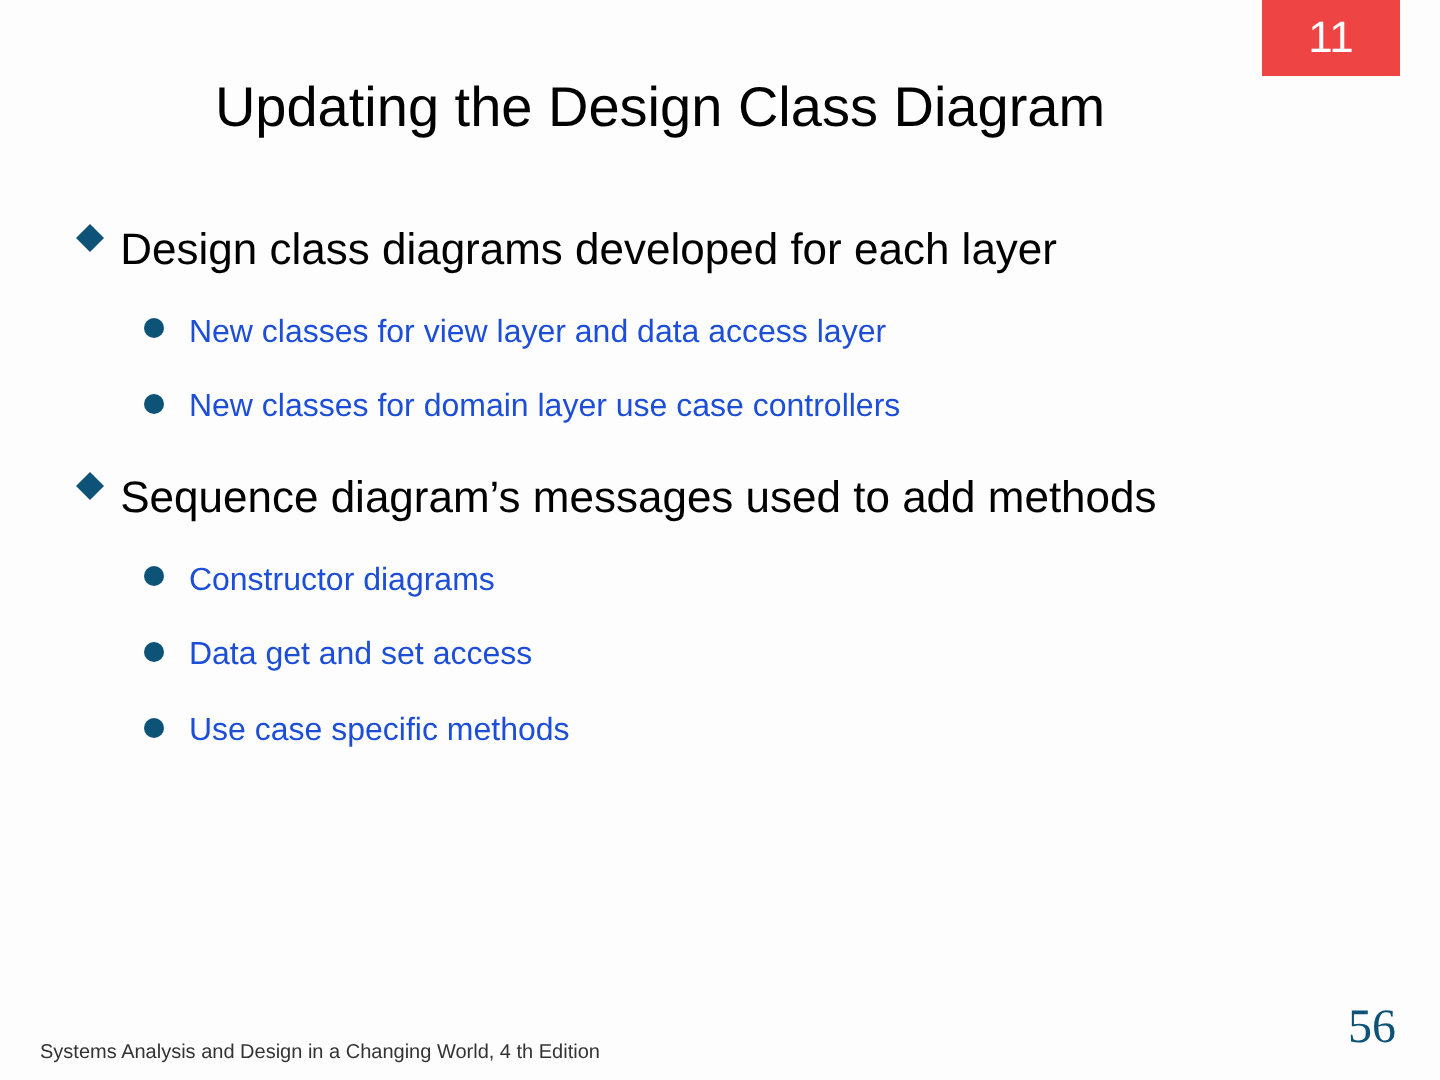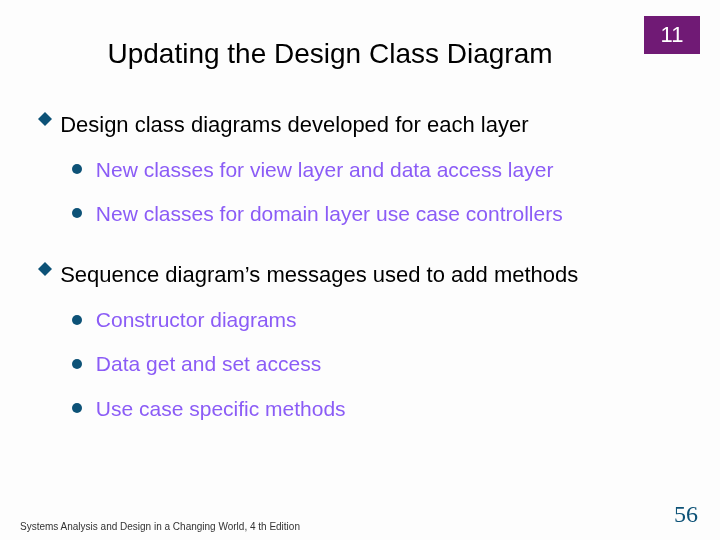--- a/index.html
+++ b/index.html
@@ -4,25 +4,25 @@
 <style>
   * { box-sizing: border-box; margin: 0; padding: 0; }
   html, body { width: 720px; height: 540px; overflow: hidden; }
   body {
     font-family: Arial, Helvetica, sans-serif;
     background: #fdfdfd;
     position: relative;
   }
   .chapter-badge {
     position: absolute;
-    top: 16px;
+    top: 0;
     right: 20px;
-    width: 56px;
+    width: 69px;
     height: 38px;
-    background: #701a75;
+    background: #ef4444;
     color: #fff;
     font-size: 22px;
     display: flex;
     align-items: center;
     justify-content: center;
   }
   .title {
     position: absolute;
     top: 38px;
     left: 0;
@@ -61,22 +61,22 @@
     content: "";
     position: absolute;
     left: -7px; top: 7px;
     width: 0; height: 0;
     border: 7px solid transparent;
     border-top-color: #0d5277;
   }
   .l2 {
     margin-top: 16px;
     margin-left: 34px;
-    font-size: 21px;
-    color: #8b5cf6;
+    font-size: 16px;
+    color: #1d4ed8;
     line-height: 1.35;
   }
   .l2 .dot {
     display: inline-block;
     width: 10px; height: 10px;
     border-radius: 50%;
     background: #0d5277;
     margin-right: 8px;
     vertical-align: middle;
     position: relative; top: -2px;
@@ -116,21 +116,21 @@
   </div>
   <div class="l2">
     <span class="dot"></span>
     <span>New classes for view layer and data access layer</span>
   </div>
   <div class="l2">
     <span class="dot"></span>
     <span>New classes for domain layer use case controllers</span>
   </div>
 
-  <div class="l1" style="margin-top:32px">
+  <div class="l1" style="margin-top:19px">
     <span class="dia"></span>
     <span>Sequence diagram’s messages used to add methods</span>
   </div>
   <div class="l2">
     <span class="dot"></span>
     <span>Constructor diagrams</span>
   </div>
   <div class="l2">
     <span class="dot"></span>
     <span>Data get and set access</span>

